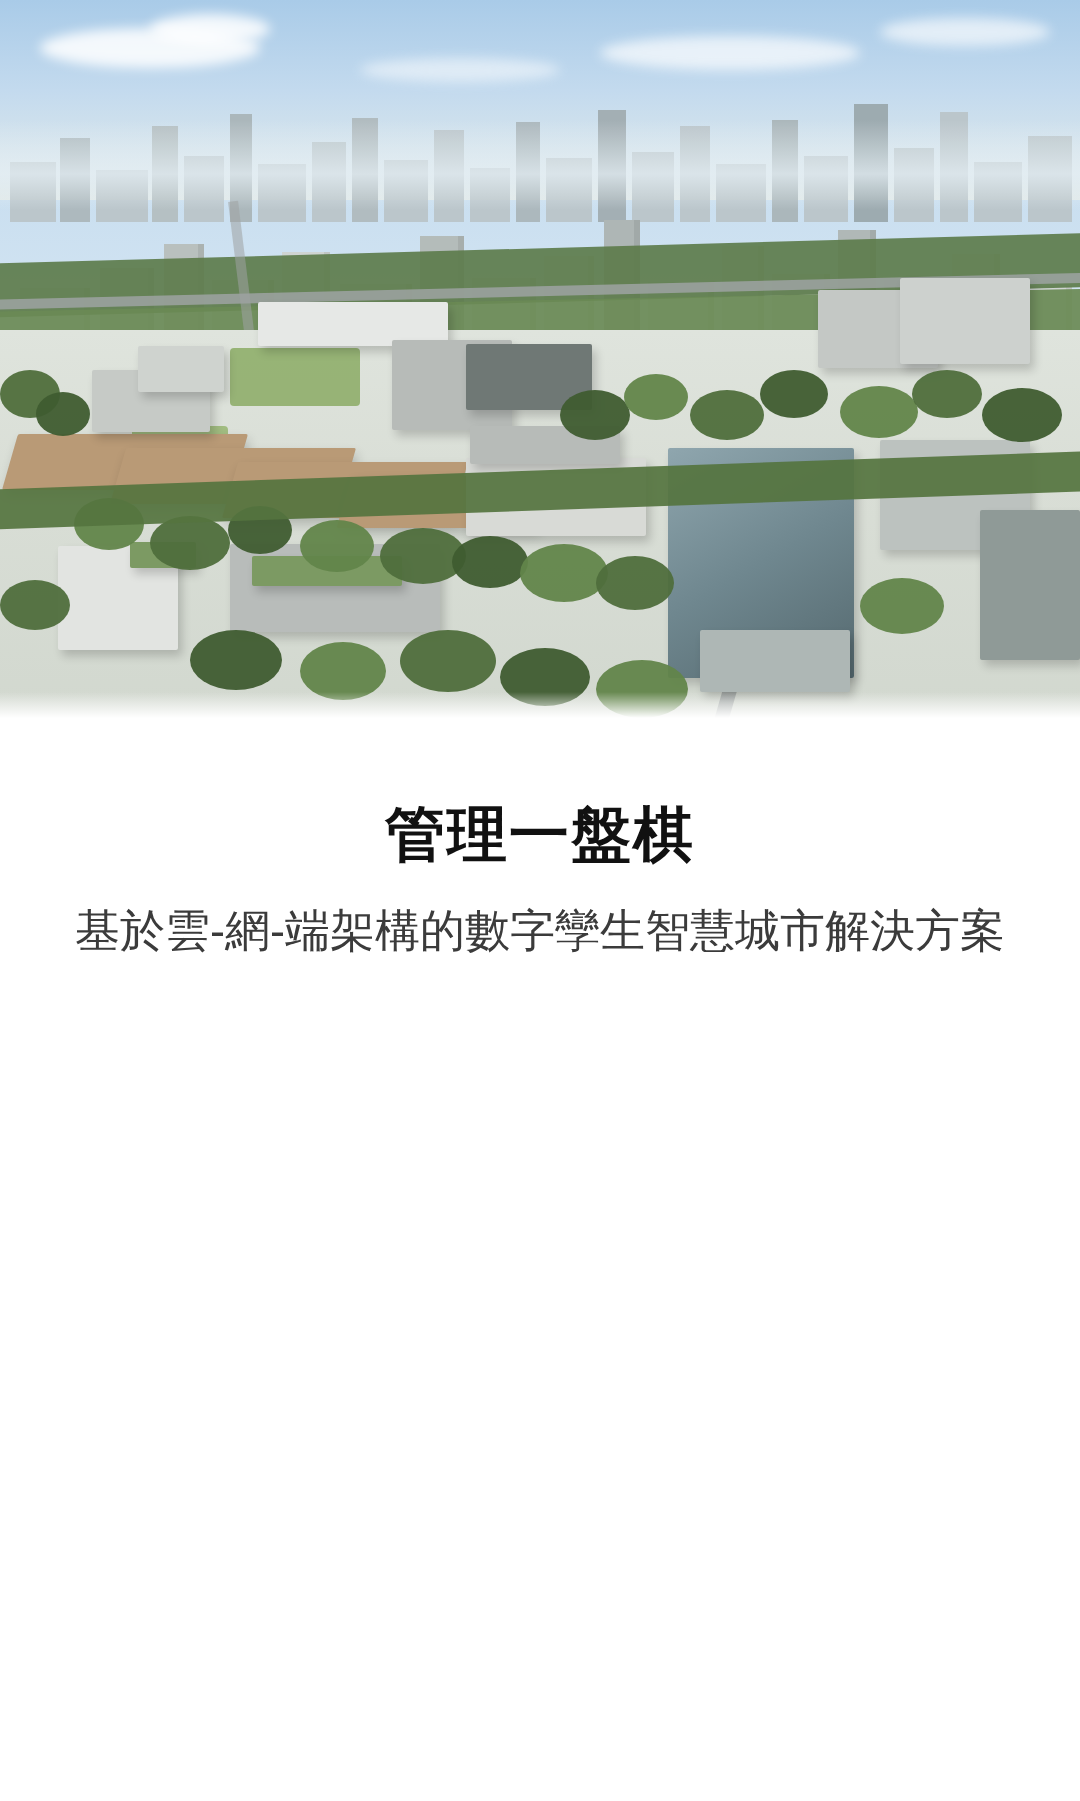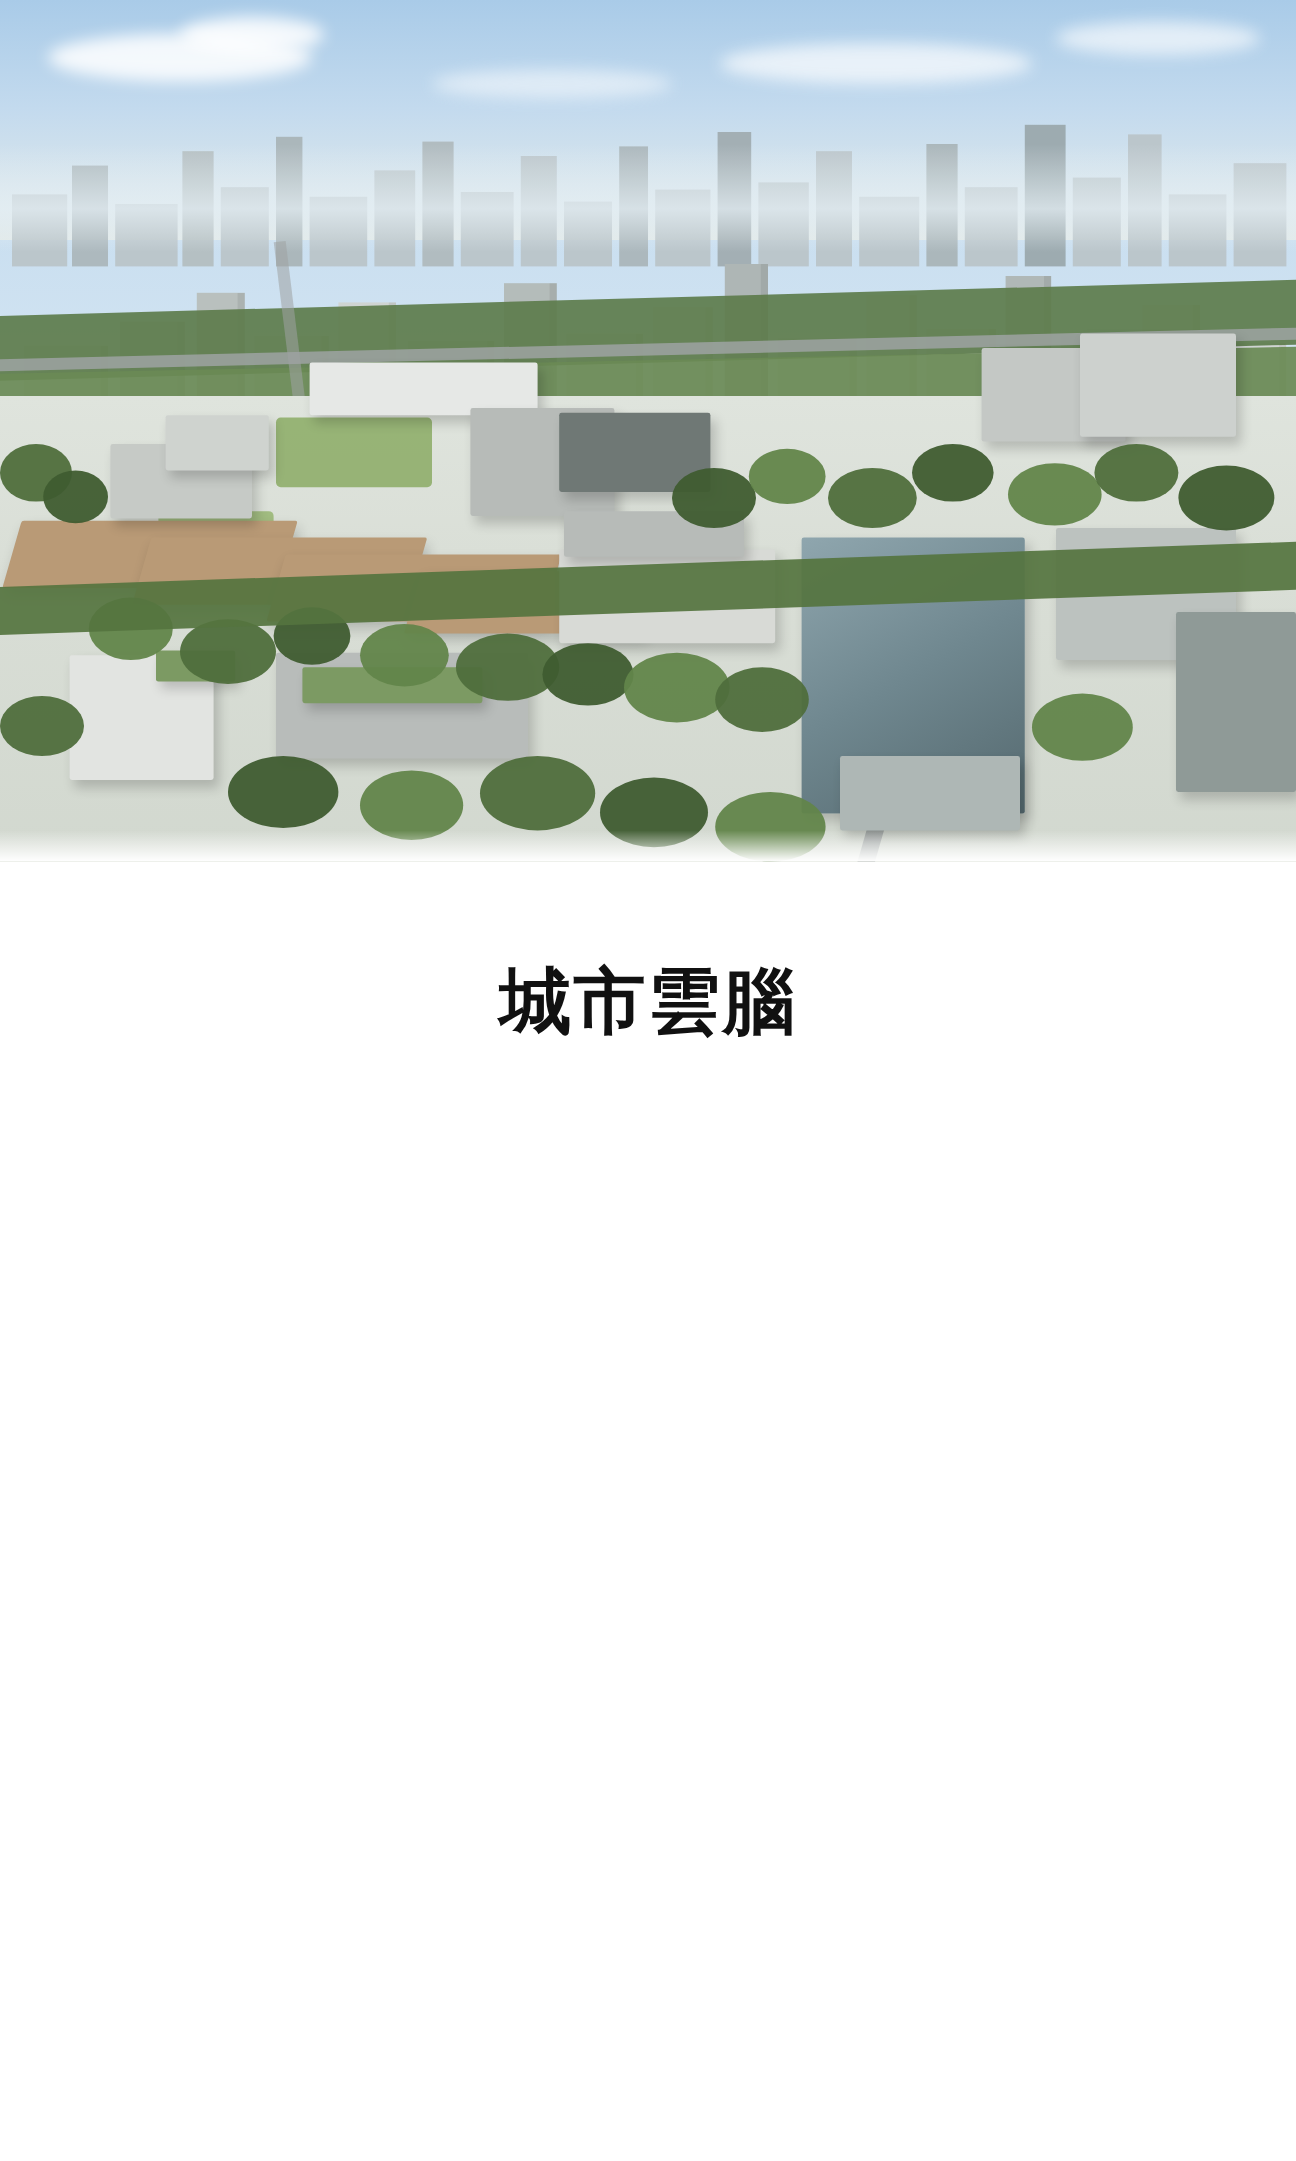--- a/index.html
+++ b/index.html
@@ -311,18 +311,19 @@
       <div class="tree" style="left:400px; top:300px; width:96px; height:62px;"></div>
       <div class="tree dark" style="left:500px; top:318px; width:90px; height:58px;"></div>
       <div class="tree lite" style="left:596px; top:330px; width:92px; height:58px;"></div>
     </div>
 
     <div class="greenbelt gb3"></div>
     <div class="hero-fade"></div>
   </div>
 
   <div class="content">
-    <h1 class="title">城市雲腦</h1>
-
+    <h1 class="title">管理一盤棋</h1>
+
+    <h2 class="subtitle">基於雲-網-端架構的數字孿生智慧城市解決方案</h2>
 
   </div>
 
 </div>
 
 </body></html>

